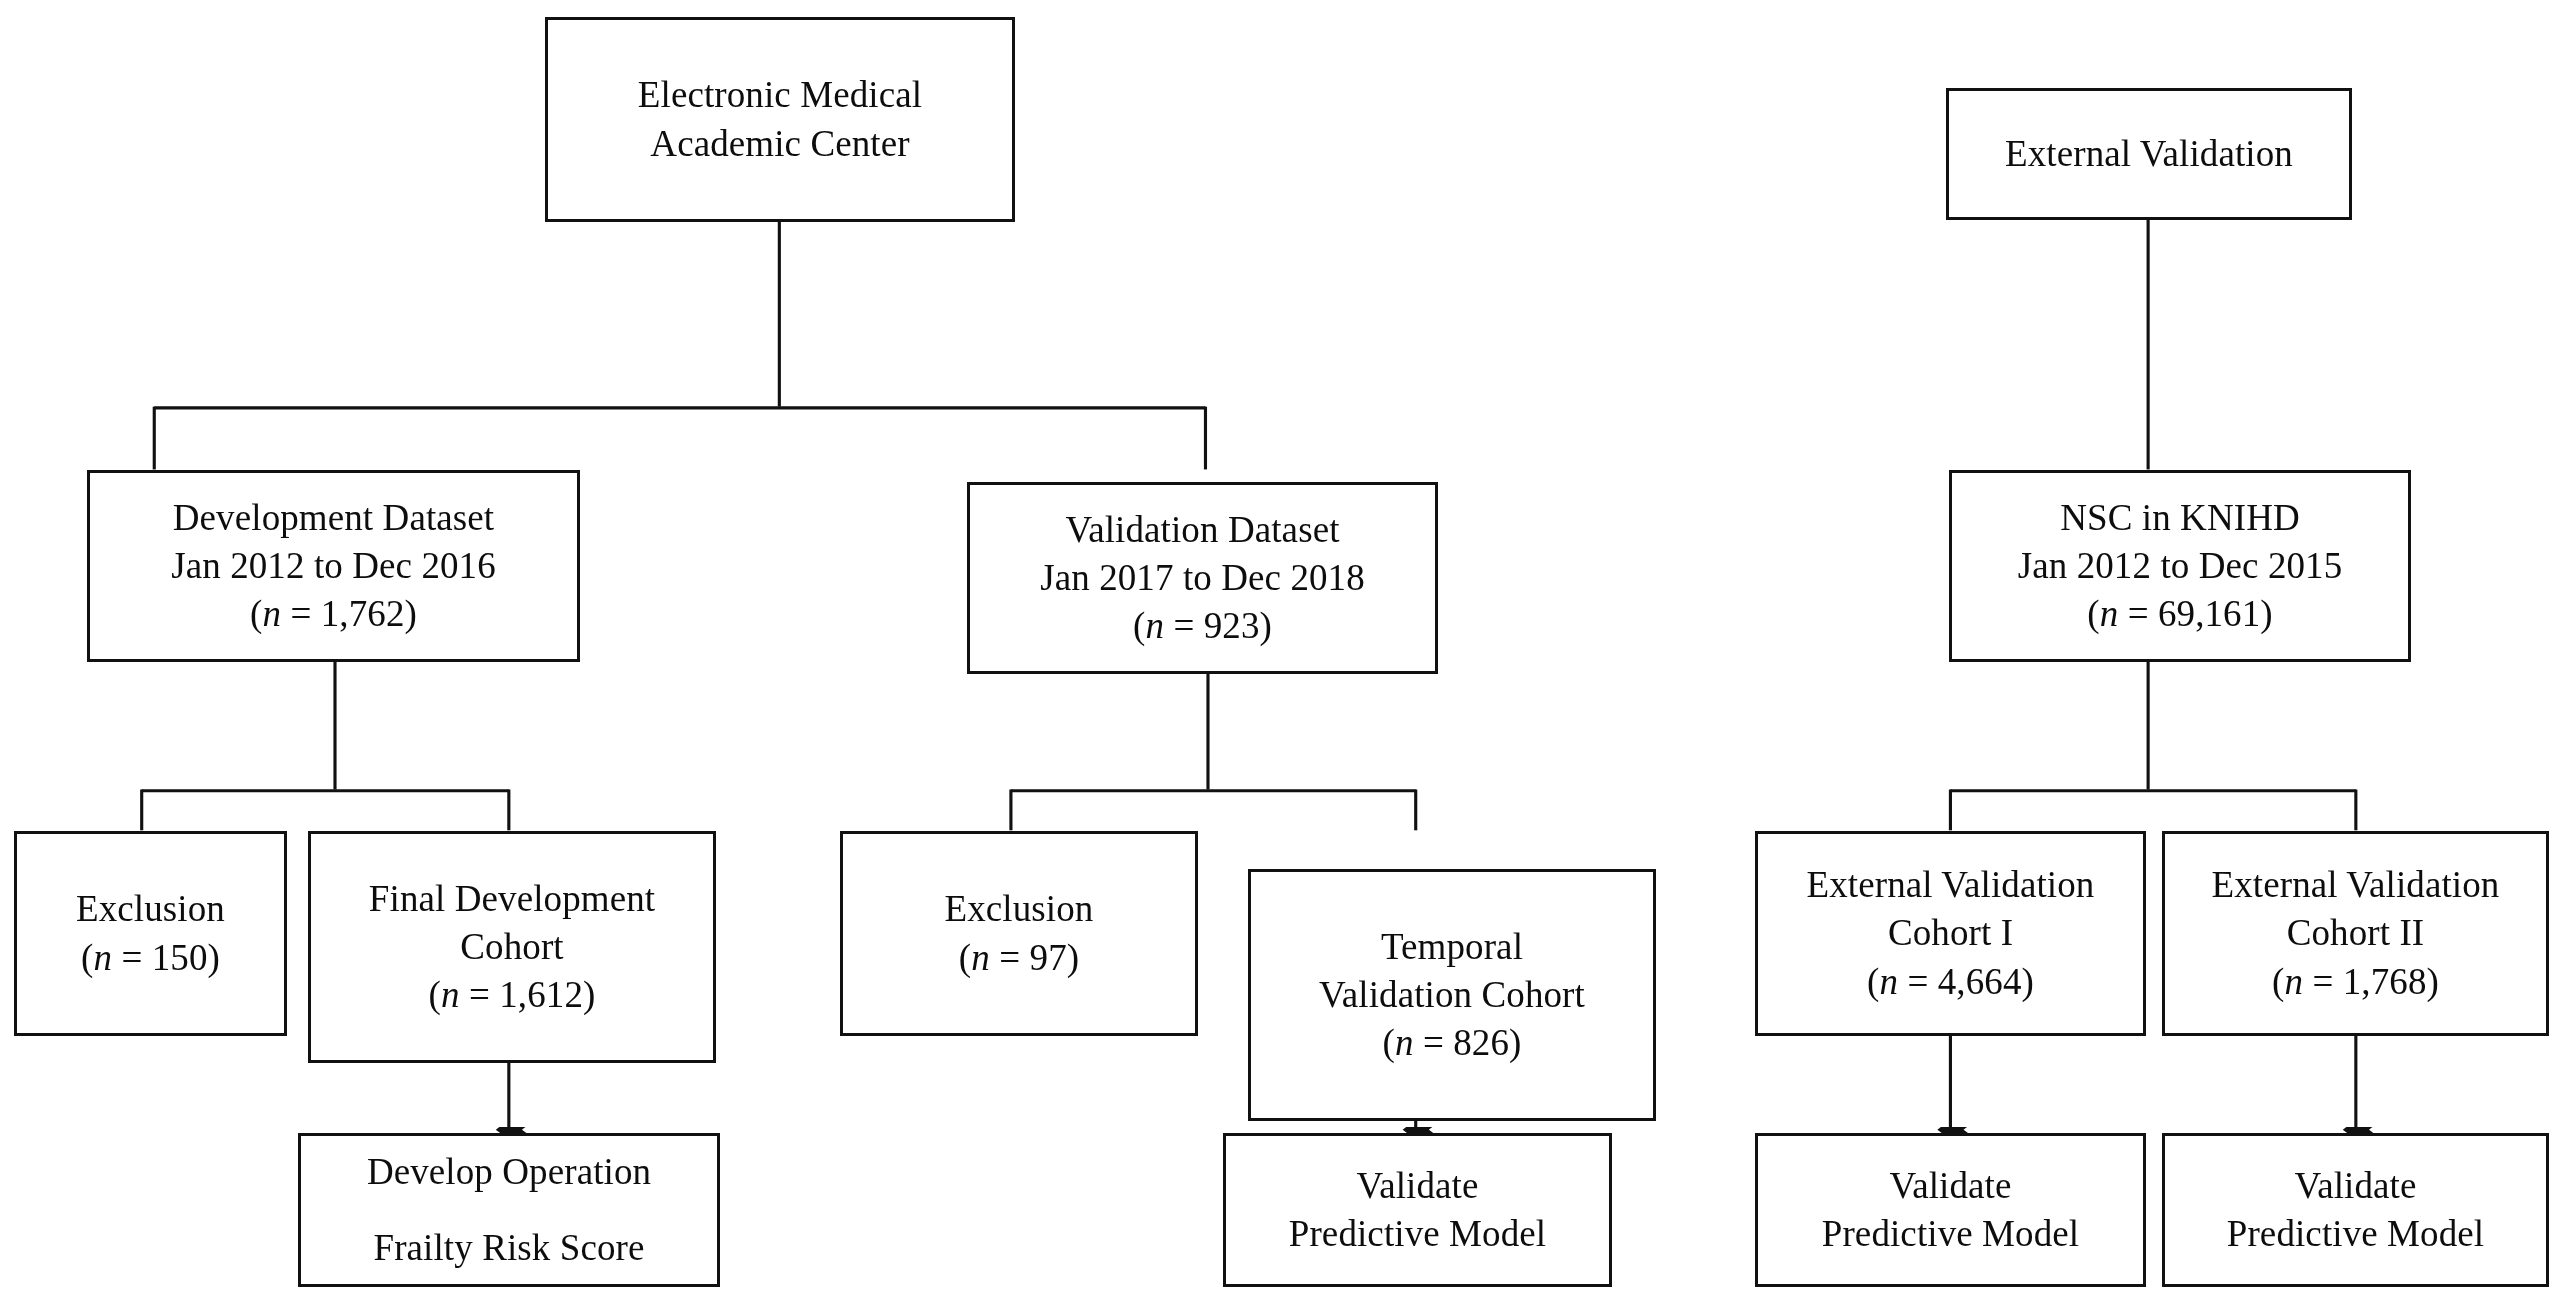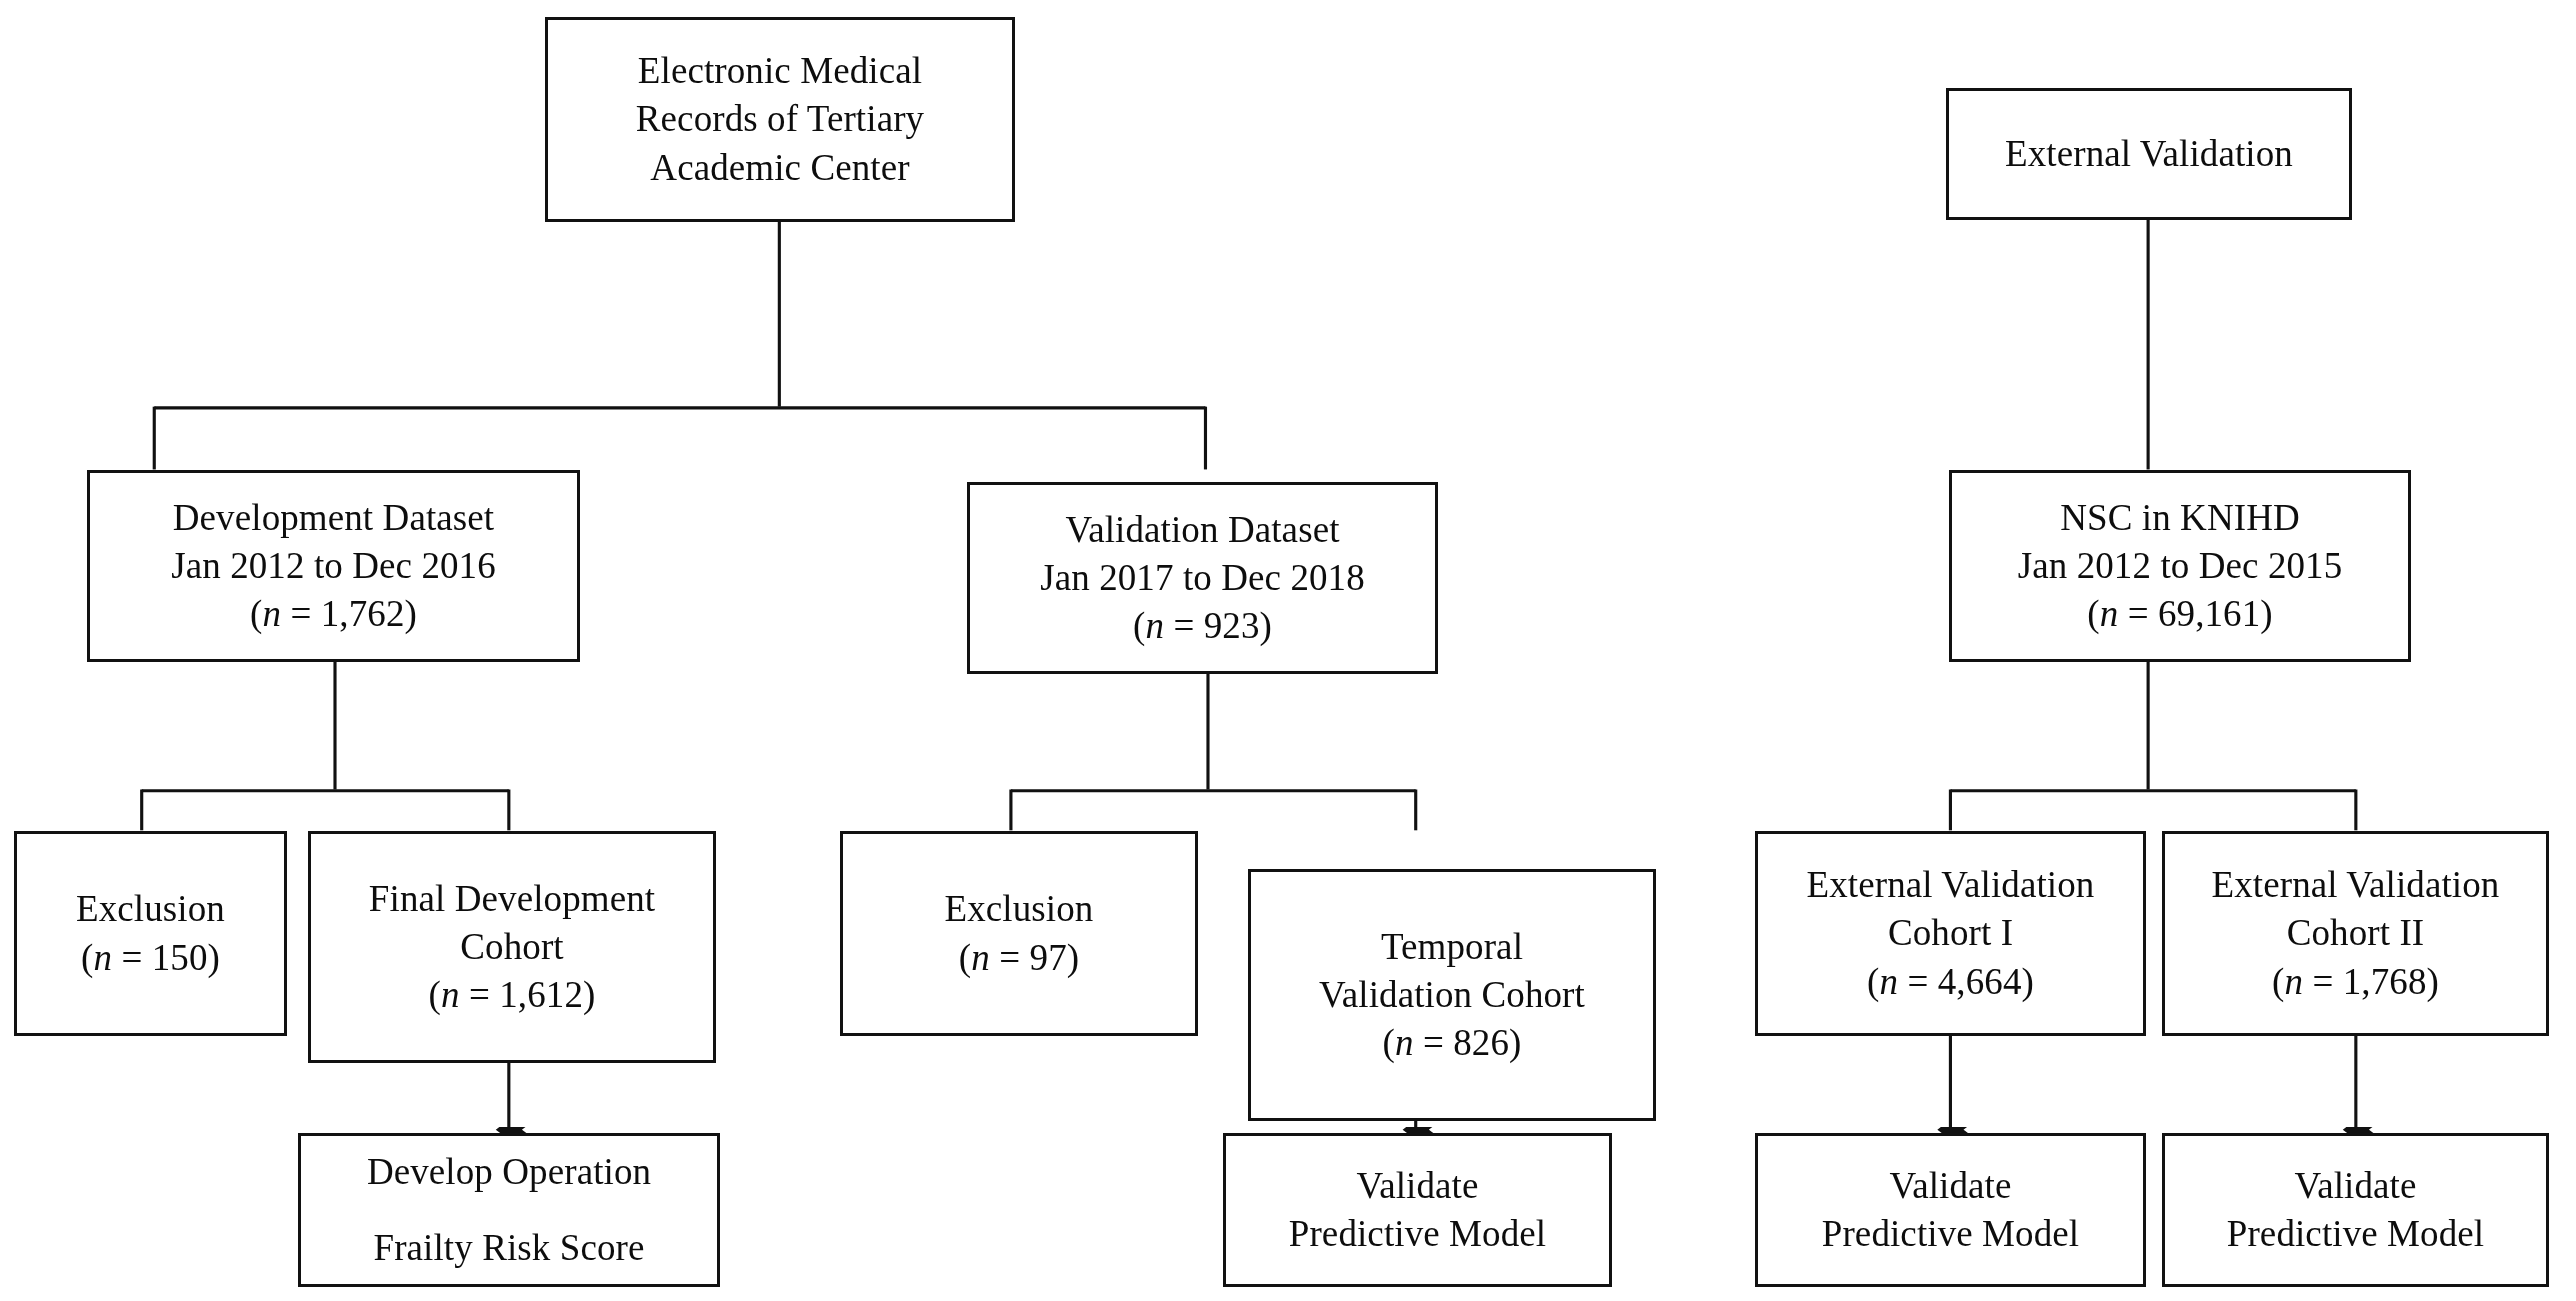--- a/index.html
+++ b/index.html
@@ -90,21 +90,20 @@
     <line x1="3753" y1="1258" x2="3753" y2="1323"></line>
 
     <line x1="810" y1="1650" x2="810" y2="1800" marker-end="url(#arrowhead)"></line>
     <line x1="2255" y1="1650" x2="2255" y2="1800" marker-end="url(#arrowhead)"></line>
     <line x1="3107" y1="1650" x2="3107" y2="1800" marker-end="url(#arrowhead)"></line>
     <line x1="3753" y1="1650" x2="3753" y2="1800" marker-end="url(#arrowhead)"></line>
   </svg>
 
   <div class="node" style="left:545px; top:17px; width:470px; height:205px;">
     <span class="ln">Electronic Medical</span>
-    <span class="ln">Records of Tertiary</span>
     <span class="ln">Academic Center</span>
   </div>
 
   <div class="node" style="left:1946px; top:88px; width:406px; height:132px;">
     <span class="ln">External Validation</span>
   </div>
 
   <div class="node" style="left:87px; top:470px; width:493px; height:192px;">
     <span class="ln">Development Dataset</span>
     <span class="ln">Jan 2012 to Dec 2016</span>

